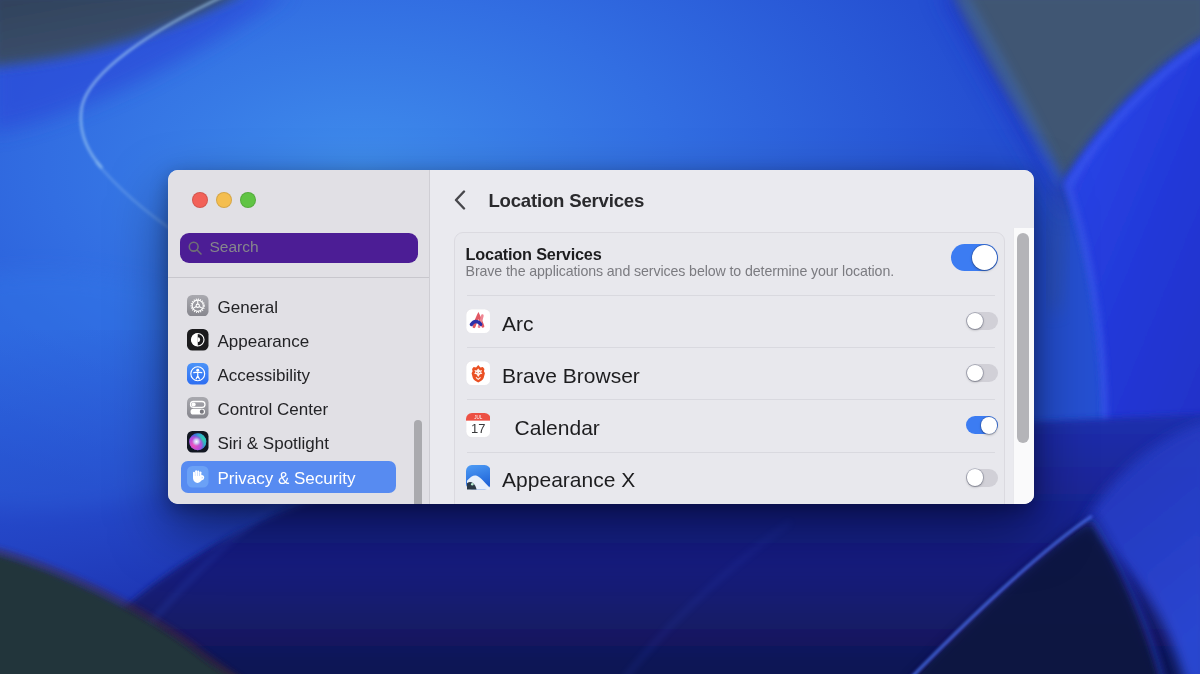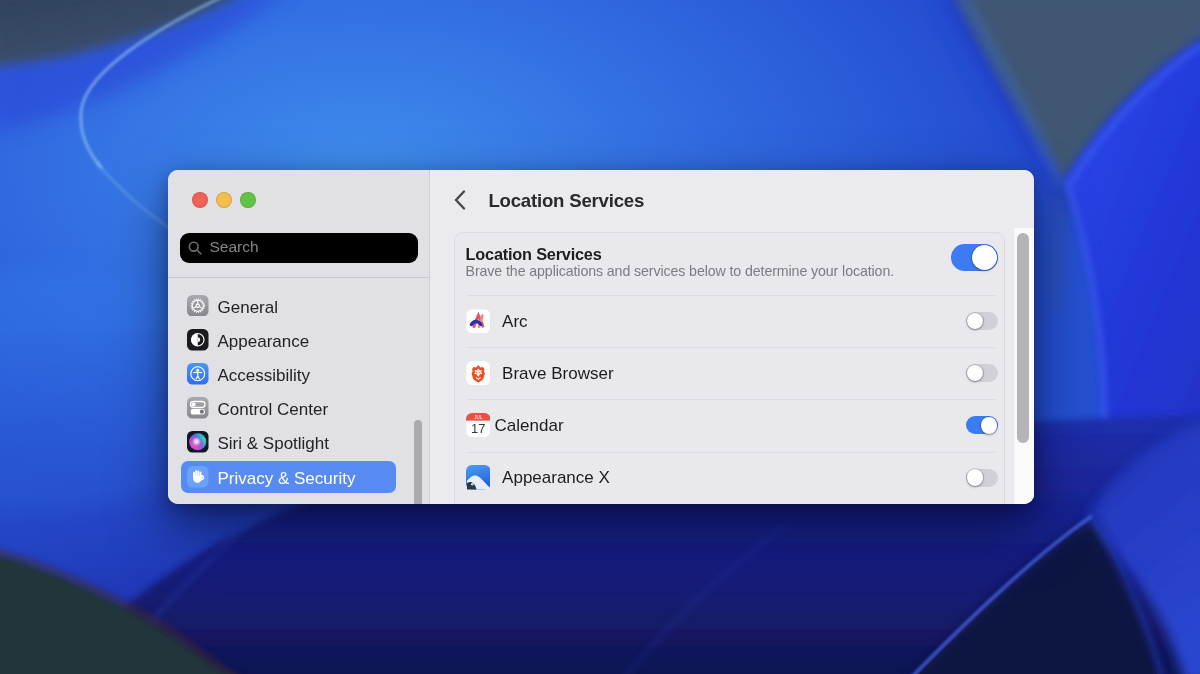--- a/index.html
+++ b/index.html
@@ -4,34 +4,34 @@
 <style>
   html,body{margin:0;padding:0;width:1200px;height:674px;overflow:hidden;font-family:"Liberation Sans",sans-serif;-webkit-font-smoothing:antialiased;}
   #stage{position:relative;width:1200px;height:674px;overflow:hidden;}
   #bg{position:absolute;left:0;top:0;}
   #win{position:absolute;left:168px;top:169.5px;width:865.5px;height:334px;border-radius:10px;overflow:hidden;background:#eaeaef;box-shadow:0 25px 55px rgba(0,0,20,.50),0 5px 18px rgba(0,0,0,.28);}
   #sidebar{position:absolute;left:0;top:0;width:260.5px;height:334px;background:#e1e0e5;border-right:1px solid #cfced4;}
   .tl{position:absolute;top:22.6px;width:14.4px;height:14.4px;border-radius:50%;}
   #tl1{left:23.6px;background:#f26158;border:.5px solid rgba(0,0,0,.12);}
   #tl2{left:47.6px;background:#f4be4f;border:.5px solid rgba(0,0,0,.12);}
   #tl3{left:71.8px;background:#60c444;border:.5px solid rgba(0,0,0,.12);}
-  #search{position:absolute;left:11.5px;top:63px;width:238px;height:30px;border-radius:9px;background:#000000;}
+  #search{position:absolute;left:11.5px;top:63px;width:238px;height:30px;border-radius:9px;background:#4c1d95;}
   #search svg{position:absolute;left:8px;top:8px;}
   #search span{position:absolute;left:30px;top:5.5px;font-size:15.5px;color:#86868c;}
   .row{position:absolute;left:12.5px;width:215px;height:32.5px;}
   .row .ic{position:absolute;left:6.5px;top:5.5px;width:21.5px;height:21.5px;}
   .row .lb{position:absolute;left:37px;top:8.6px;font-size:17px;color:#232326;white-space:nowrap;}
   #row6{background:#578bf1;border-radius:7px;}
   #row6 .lb{color:#fff;}
   #sbthumb{position:absolute;left:245.5px;top:250px;width:8px;height:90px;border-radius:4.5px;background:#aaaaae;}
   #content{position:absolute;left:261.5px;top:0;width:604px;height:334px;background:#eaeaef;}
   #chev{position:absolute;left:24.5px;top:20.5px;}
   #title{position:absolute;left:58.9px;top:20.2px;font-size:18.6px;font-weight:bold;letter-spacing:-0.2px;color:#2a2a2d;}
   #card{position:absolute;left:285.6px;top:62.1px;width:551.9px;height:280px;border-radius:9px;background:#e8e8ed;border:1px solid #dbdae0;box-sizing:border-box;}
-  .cl{position:absolute;font-size:17px;color:#1d1d1f;white-space:nowrap;}
+  .cl{position:absolute;font-size:21px;color:#1d1d1f;white-space:nowrap;}
   .divider{position:absolute;left:12px;width:528px;height:1px;background:#d9d9df;}
   .approw .aic{position:absolute;left:11px;width:24.5px;height:24.5px;}
   .tog{position:absolute;border-radius:999px;}
   .knob{position:absolute;border-radius:50%;background:#fff;box-shadow:0 0 0 .7px rgba(30,40,80,.28),0 1px 2.5px rgba(0,0,0,.3);}
   #ctrack{position:absolute;left:845px;top:58.5px;width:20.5px;height:276px;background:#fafafb;border-left:1px solid #e8e8ec;}
   #cthumb{position:absolute;left:849px;top:63.5px;width:11.5px;height:210px;border-radius:6px;background:#b4b4b8;}
 </style>
 </head>
 <body>
 <div id="stage">
@@ -273,21 +273,21 @@
         <defs>
               <clipPath id="calc">
                 <rect width="25" height="25" rx="6"></rect>
               </clipPath>
             </defs>
         <rect width="25" height="25" rx="6" fill="#fff" stroke="#e2e1e5" stroke-width="0.6"></rect>
         <rect width="25" height="7.8" clip-path="url(#calc)" fill="#ec5044"></rect>
         <text x="12.5" y="5.9" font-size="4.6" fill="#fff" text-anchor="middle" font-family="Liberation Sans">JUL</text>
         <text x="12.5" y="20.3" font-size="13.2" fill="#38383a" text-anchor="middle" font-family="Liberation Sans">17</text>
       </svg>
-      <div class="cl" style="left:40px;top:183.7px;">Calendar</div>
+      <div class="cl" style="left:60px;top:183.7px;">Calendar</div>
       <div class="tog" style="left:511.5px;top:183.9px;width:32px;height:18px;background:#3c7cf2;">
         <div class="knob" style="left:14.8px;top:0.8px;width:16.4px;height:16.4px;"></div>
       </div>
     </div>
     <div class="approw">
       <svg class="aic" viewBox="0 0 25 25" style="top:232.8px">
         <defs>
               <linearGradient id="cs" x1="0" y1="0" x2="0.3" y2="1">
                 <stop offset="0" stop-color="#4f9df5"></stop>
                 <stop offset="1" stop-color="#1f63d8"></stop>

